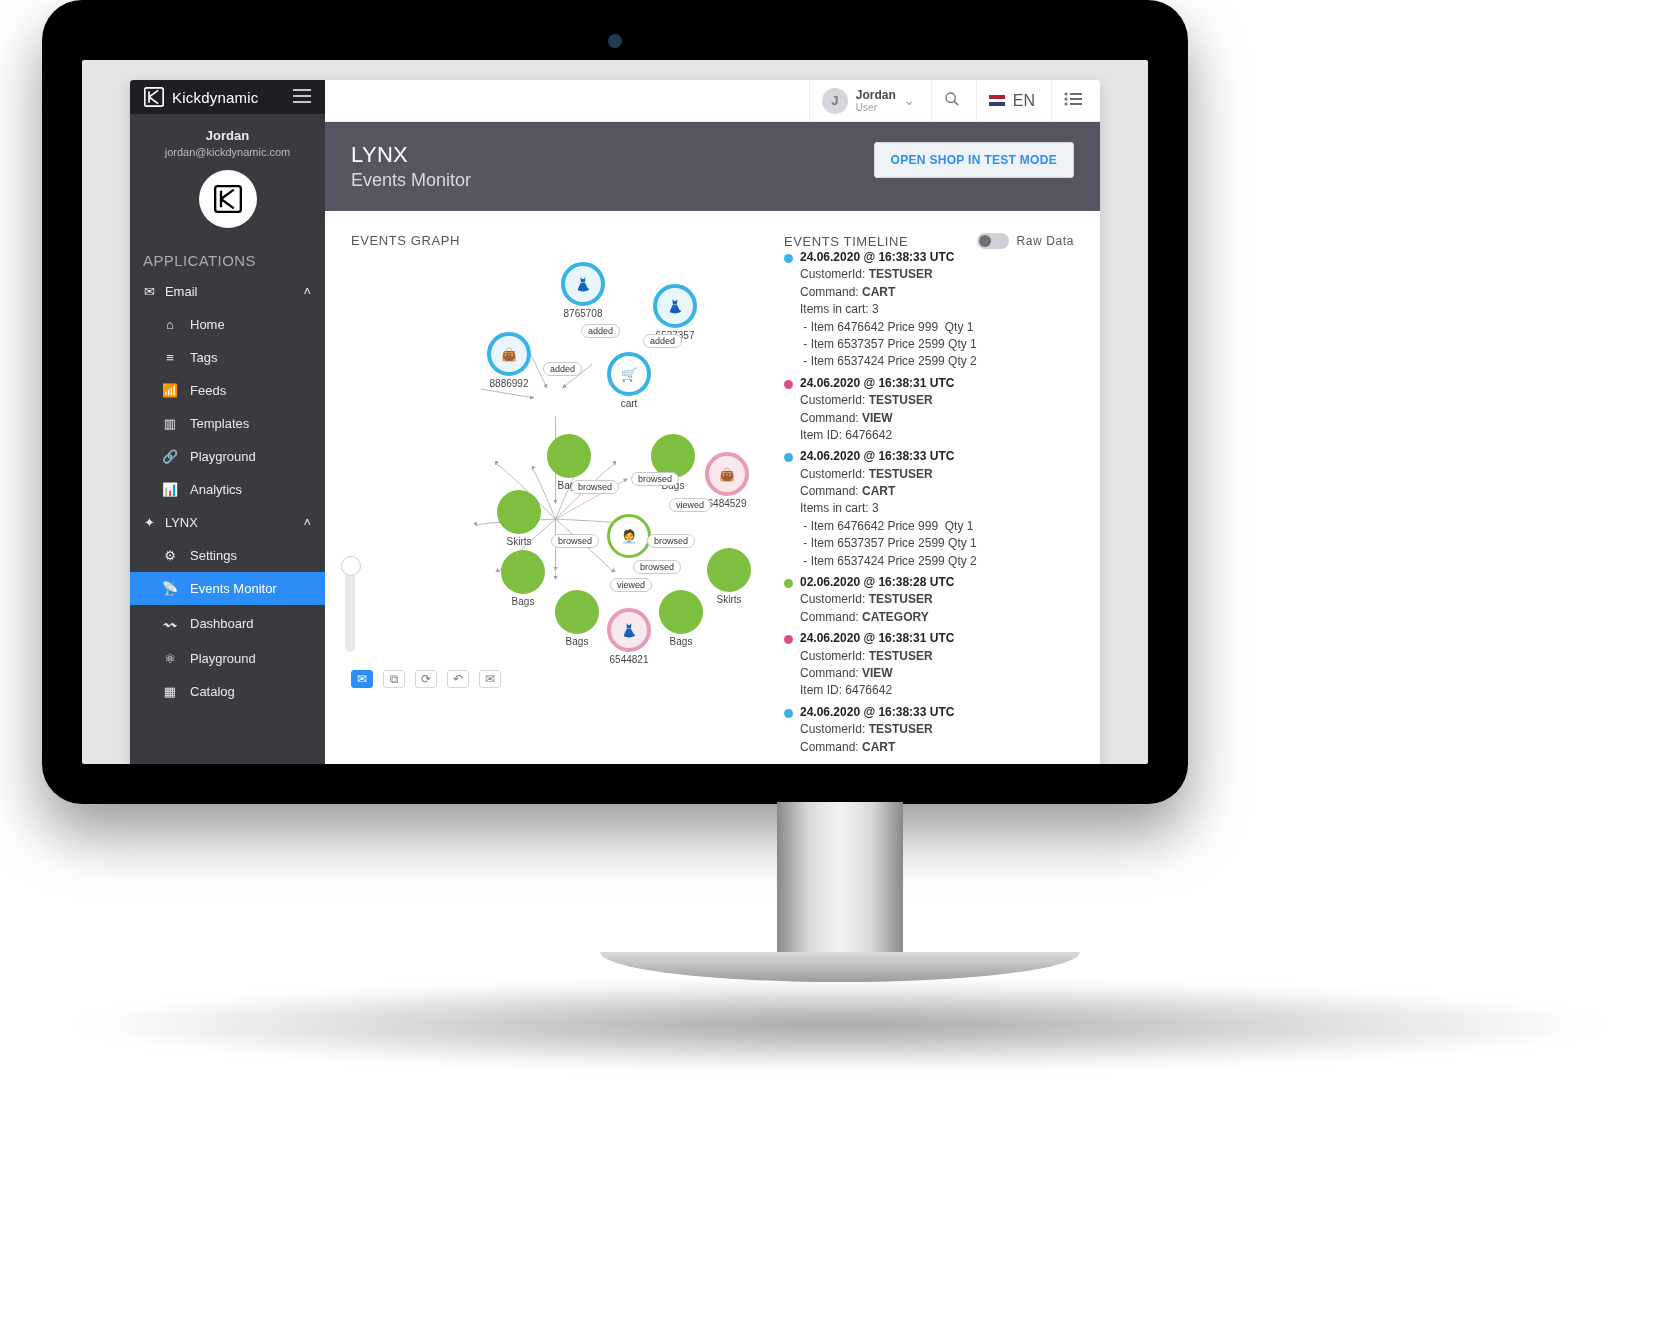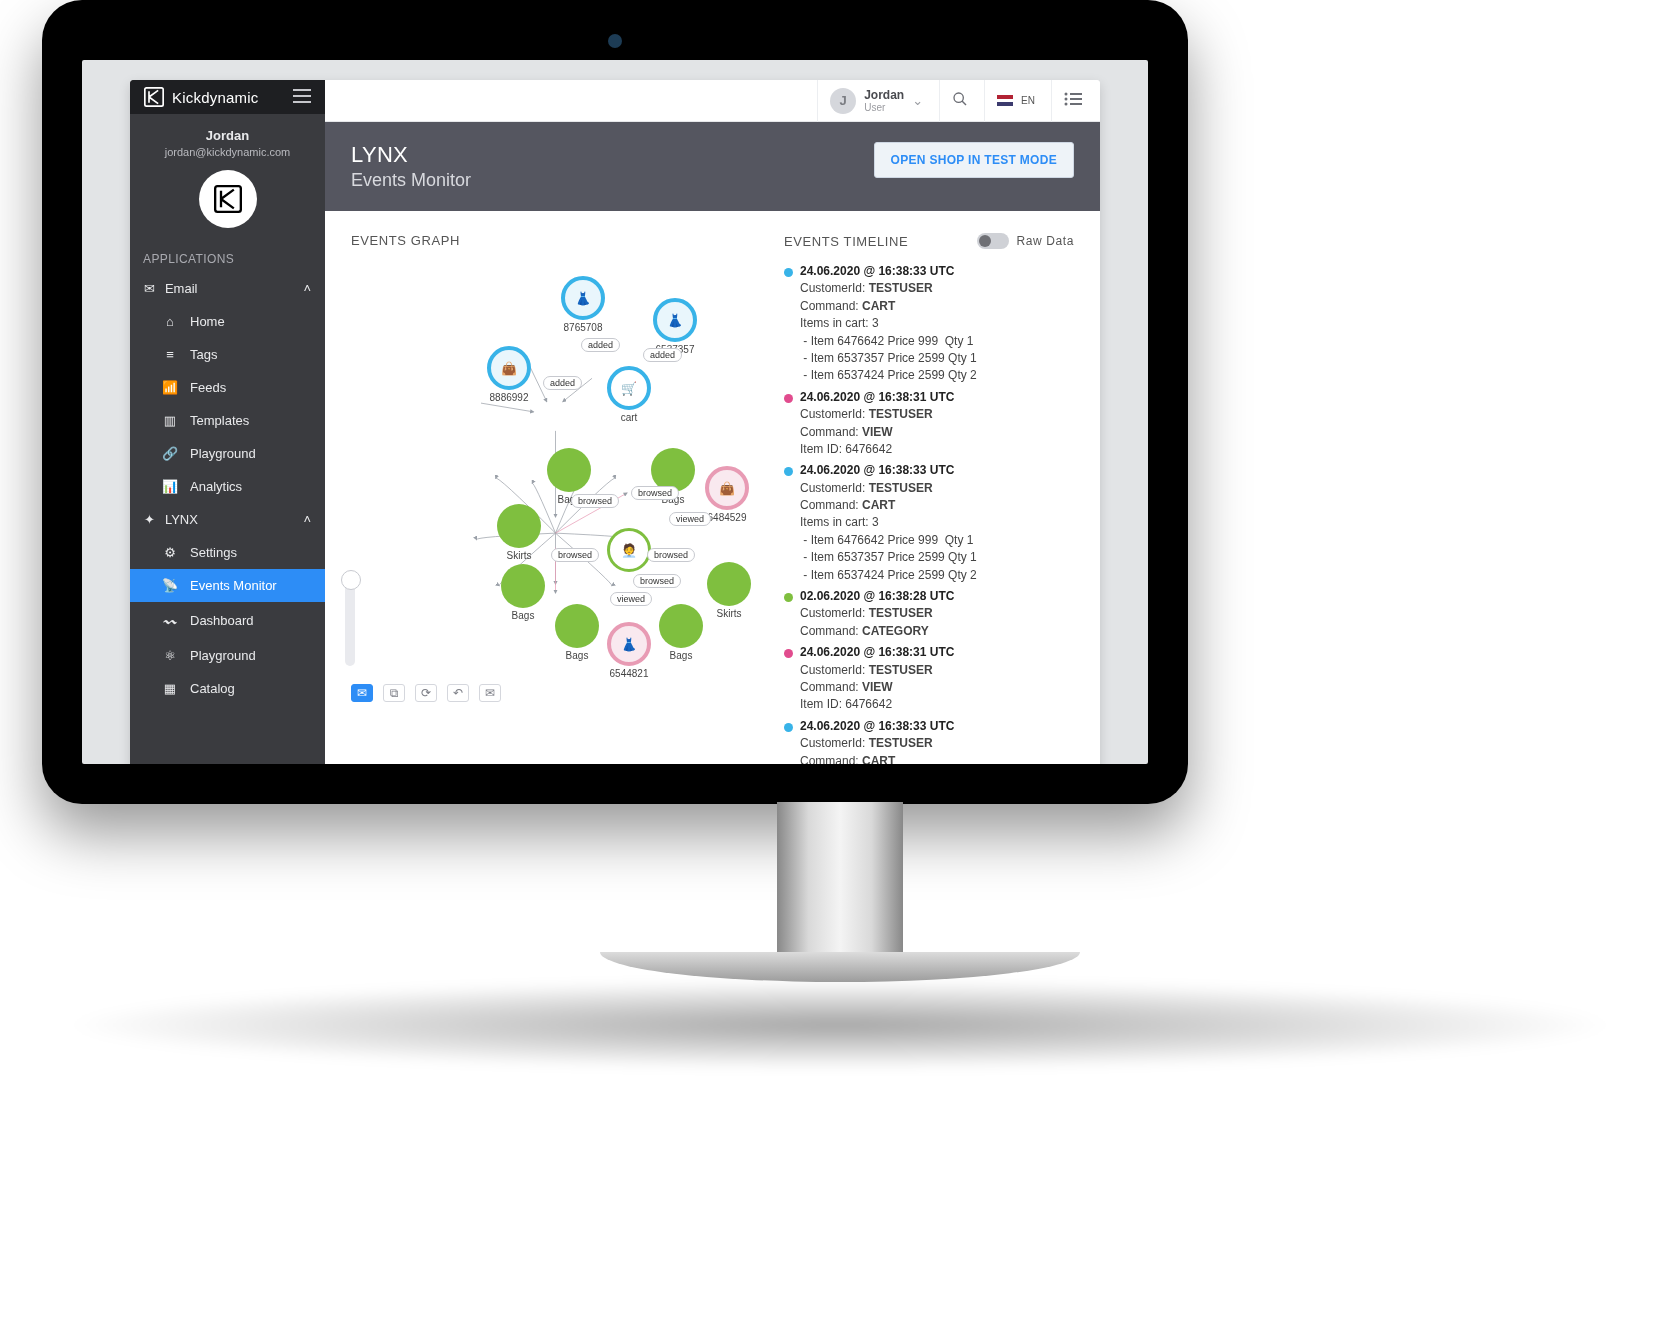--- a/index.html
+++ b/index.html
@@ -35,21 +35,21 @@
   .brand-mark{ width:20px; height:20px; display:flex; align-items:center; justify-content:center;}
   .brand-mark svg{width:20px;height:20px;}
   .brand-name{ font-size:15px; font-weight:500; letter-spacing:.2px; color:#fff;}
   .hamburger { margin-left:auto; cursor:pointer;}
   .profile   { text-align:center; padding:14px 0 10px;}
   .profile .name{font-weight:600;}
   .profile .mail{font-size:11px; color:#b9babf; margin-top:3px;}
   .avatar-cir{ width:58px; height:58px; background:#fff; border-radius:50%;
                margin:12px auto 0; display:flex; align-items:center; justify-content:center;}
   .avatar-cir svg{width:28px;height:28px;}
-  .sb-section{ padding:14px 13px 6px; font-size:12px; color:#a9aab0; letter-spacing:.4px;}
+  .sb-section{ padding:14px 13px 6px; font-size:15px; color:#a9aab0; letter-spacing:.4px;}
   .nav-group>.hdr{ display:flex; align-items:center; gap:10px; padding:9px 14px; cursor:pointer;}
   .nav-group>.hdr .chev{margin-left:auto;}
   .nav-item  { display:flex; align-items:center; gap:12px; padding:9px 14px 9px 32px;
                cursor:pointer; color:#e9eaec;}
   .nav-item .ico{width:16px; display:flex; justify-content:center;}
   .nav-item.active{ background:#2d8df6; color:#fff;}
 
   
   .main      { flex:1; display:flex; flex-direction:column; background:#f5f5f5; min-width:0;}
   .topbar    { display:flex; align-items:center; height:42px; background:#fff;
@@ -69,21 +69,21 @@
   .titlebar h2{font-size:18px; font-weight:400; color:#d8d9de; margin-top:2px;}
   .btn-open  { margin-left:auto; background:#eef3f8; border:1px solid #cfd8e4;
                color:#2d8df6; font-weight:600; font-size:12px; letter-spacing:.3px;
                padding:10px 16px; border-radius:3px; cursor:pointer;}
 
   .content   { flex:1; display:flex; gap:24px; padding:22px 26px; background:#fff;
                overflow:hidden;}
   .col-left  { flex:1; min-width:0; position:relative;}
   .col-right { width:290px; min-width:290px;}
   .sec-title { font-size:13px; letter-spacing:.6px; color:#555; font-weight:500;
-               margin-bottom:14px; display:flex; align-items:center;text-align:right;}
+               display:flex; align-items:center;text-align:right;}
   .sec-title .spacer{flex:1;}
   .toggle    { width:32px; height:16px; background:#cfd1d6; border-radius:16px; position:relative;
                margin-right:8px; cursor:pointer;}
   .toggle::after{content:""; position:absolute; left:2px; top:2px; width:12px; height:12px;
                background:#6f7075; border-radius:50%;}
 
   
   .graph-wrap{ position:relative; height:440px;}
   .slider    { position:absolute; left:-6px; top:314px; width:10px; height:90px;
                background:#e9eaee; border-radius:6px;}
@@ -234,21 +234,21 @@
               <div class="tb-box">
                 <span>
                   <svg width="16" height="16" viewBox="0 0 24 24">
                         <circle cx="10" cy="10" r="7" fill="none" stroke="#6b6d74" stroke-width="2"></circle>
                         <path d="M15 15l6 6" stroke="#6b6d74" stroke-width="2"></path>
                       </svg>
                 </span>
               </div>
               <div class="tb-box">
                 <span style="width:16px;height:11px;display:inline-block;background:linear-gradient(#b22234 0 33%,#fff 33% 66%,#3c3b6e 66% 100%);"></span>
-                <span style="font-size:10px;color:#555;">EN</span>
+                <span style="font-size:16px;color:#555;">EN</span>
               </div>
               <div class="tb-box">
                 <span>
                   <svg width="18" height="14">
                         <circle cx="2" cy="2" r="1.5" fill="#6b6d74"></circle>
                         <circle cx="2" cy="7" r="1.5" fill="#6b6d74"></circle>
                         <circle cx="2" cy="12" r="1.5" fill="#6b6d74"></circle>
                         <path d="M6 2h12M6 7h12M6 12h12" stroke="#6b6d74" stroke-width="2"></path>
                       </svg>
                 </span>

